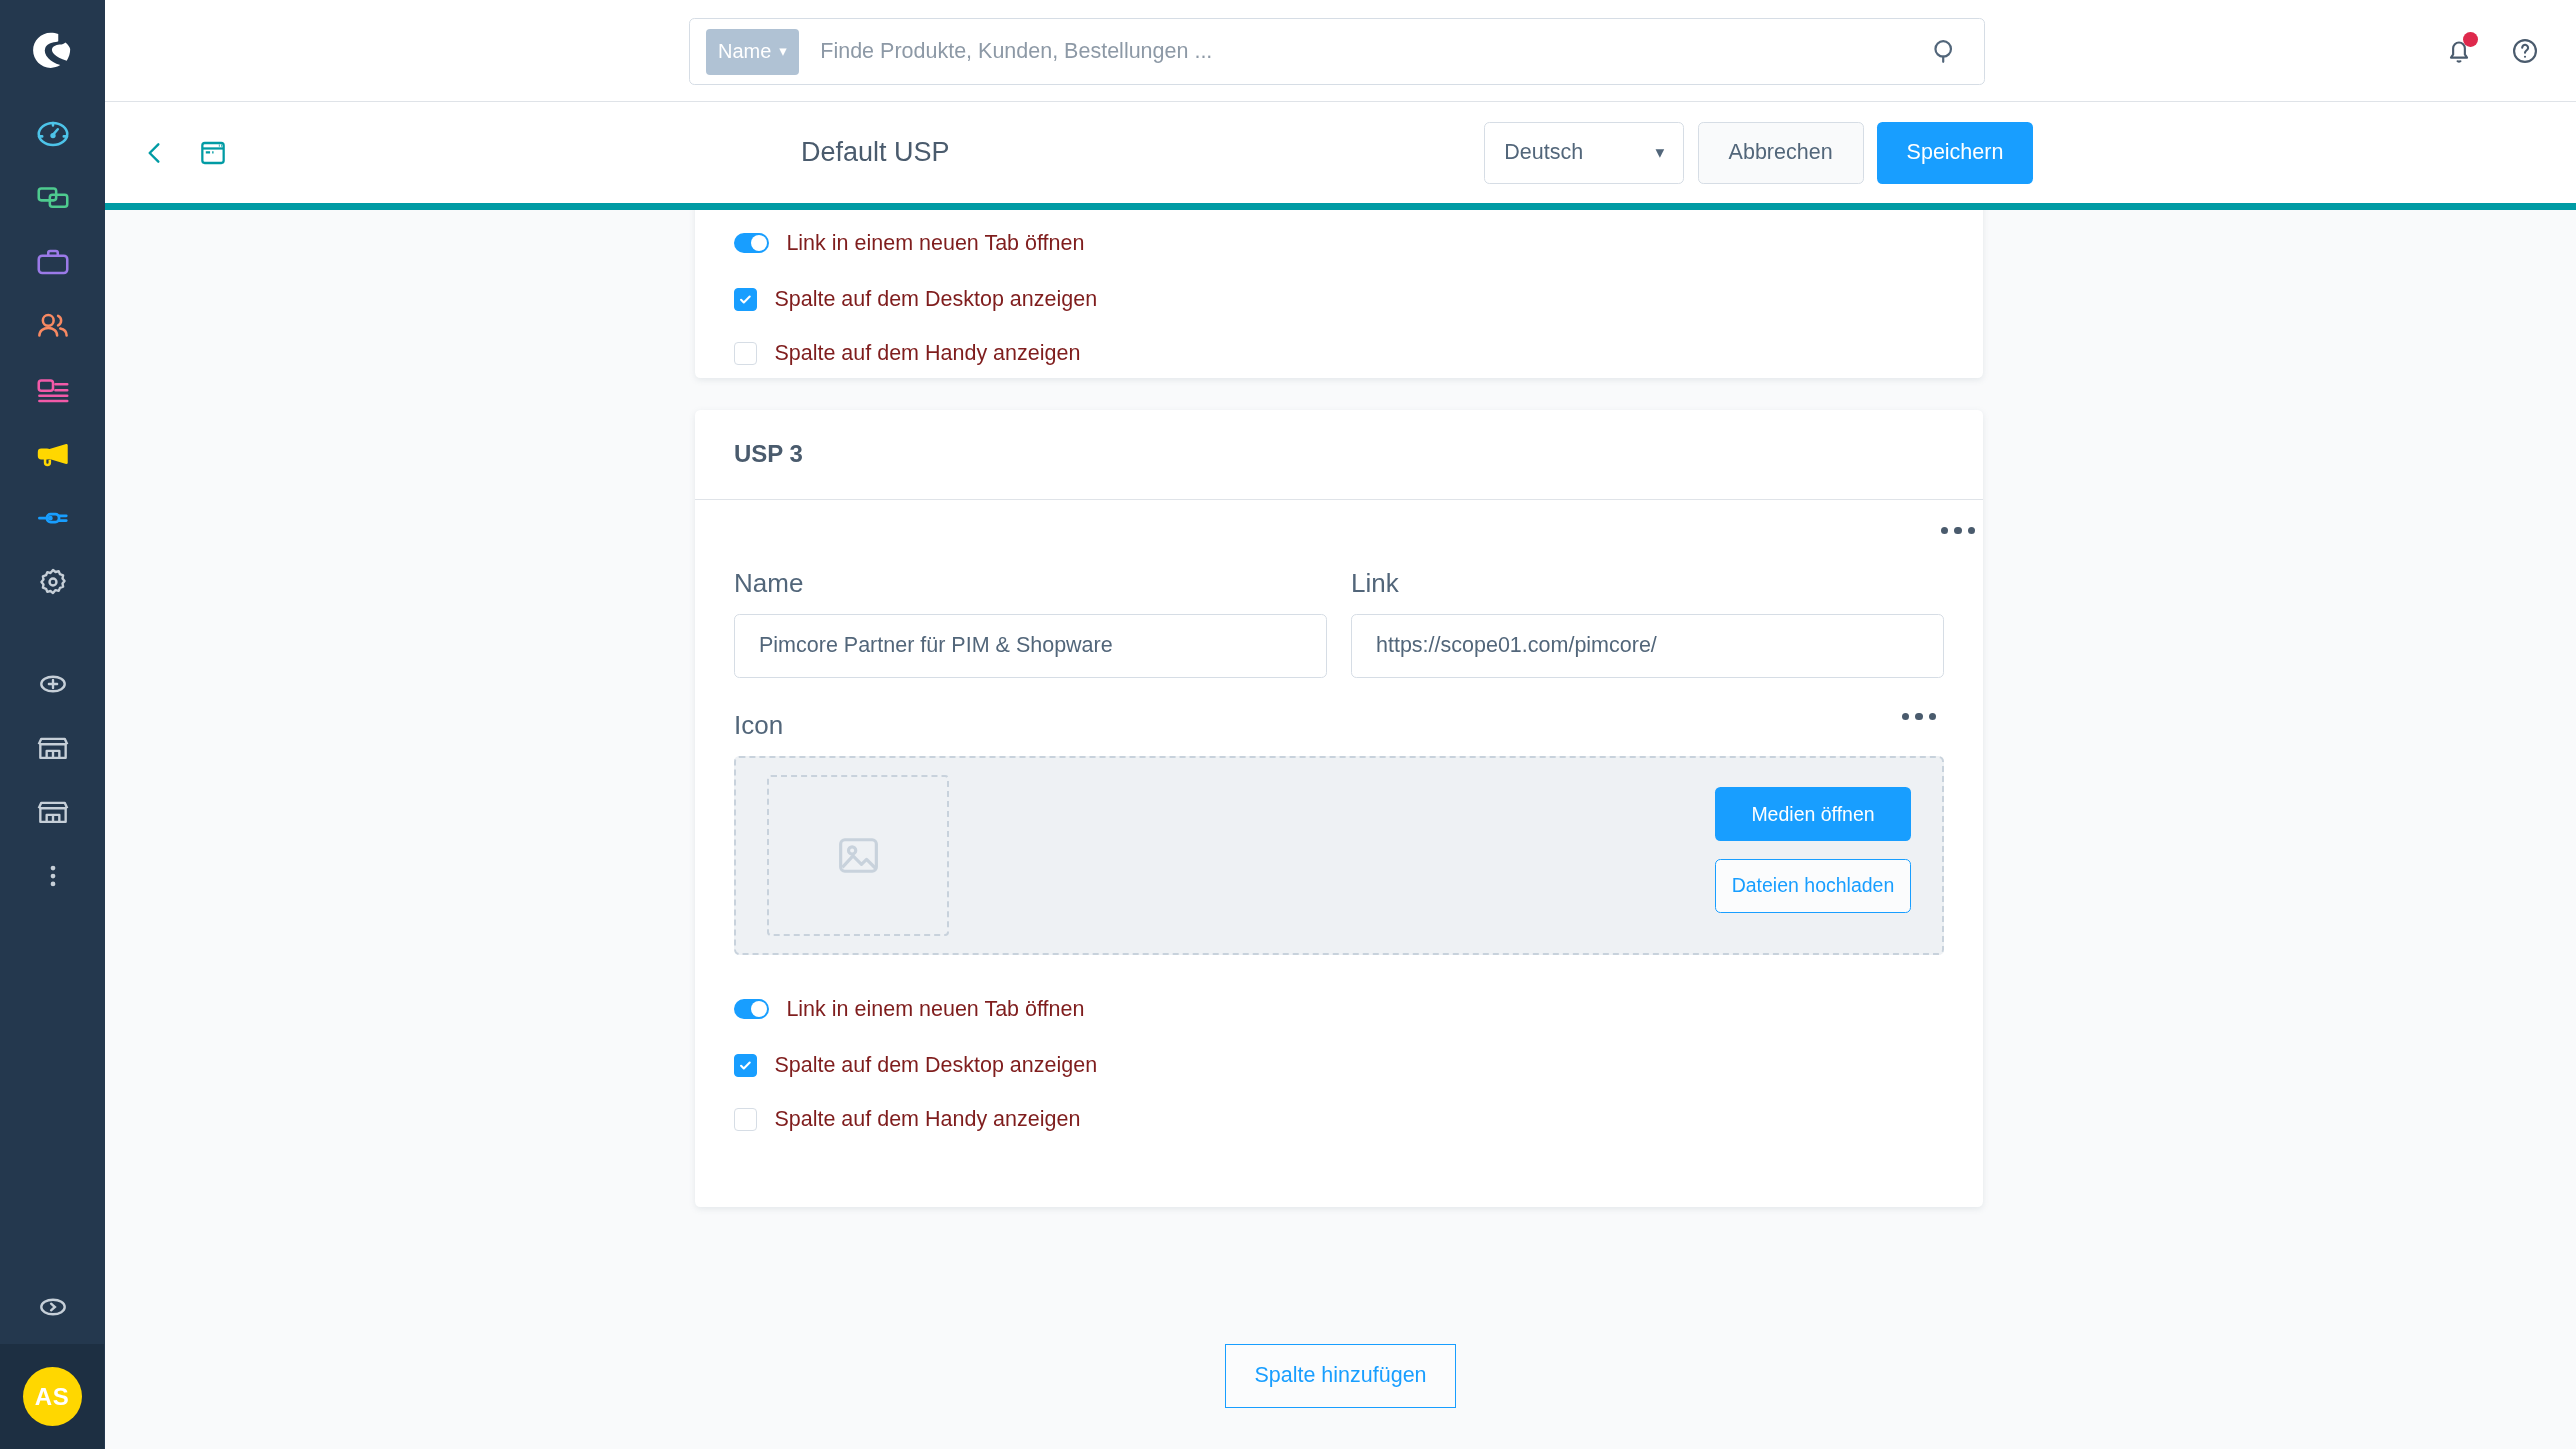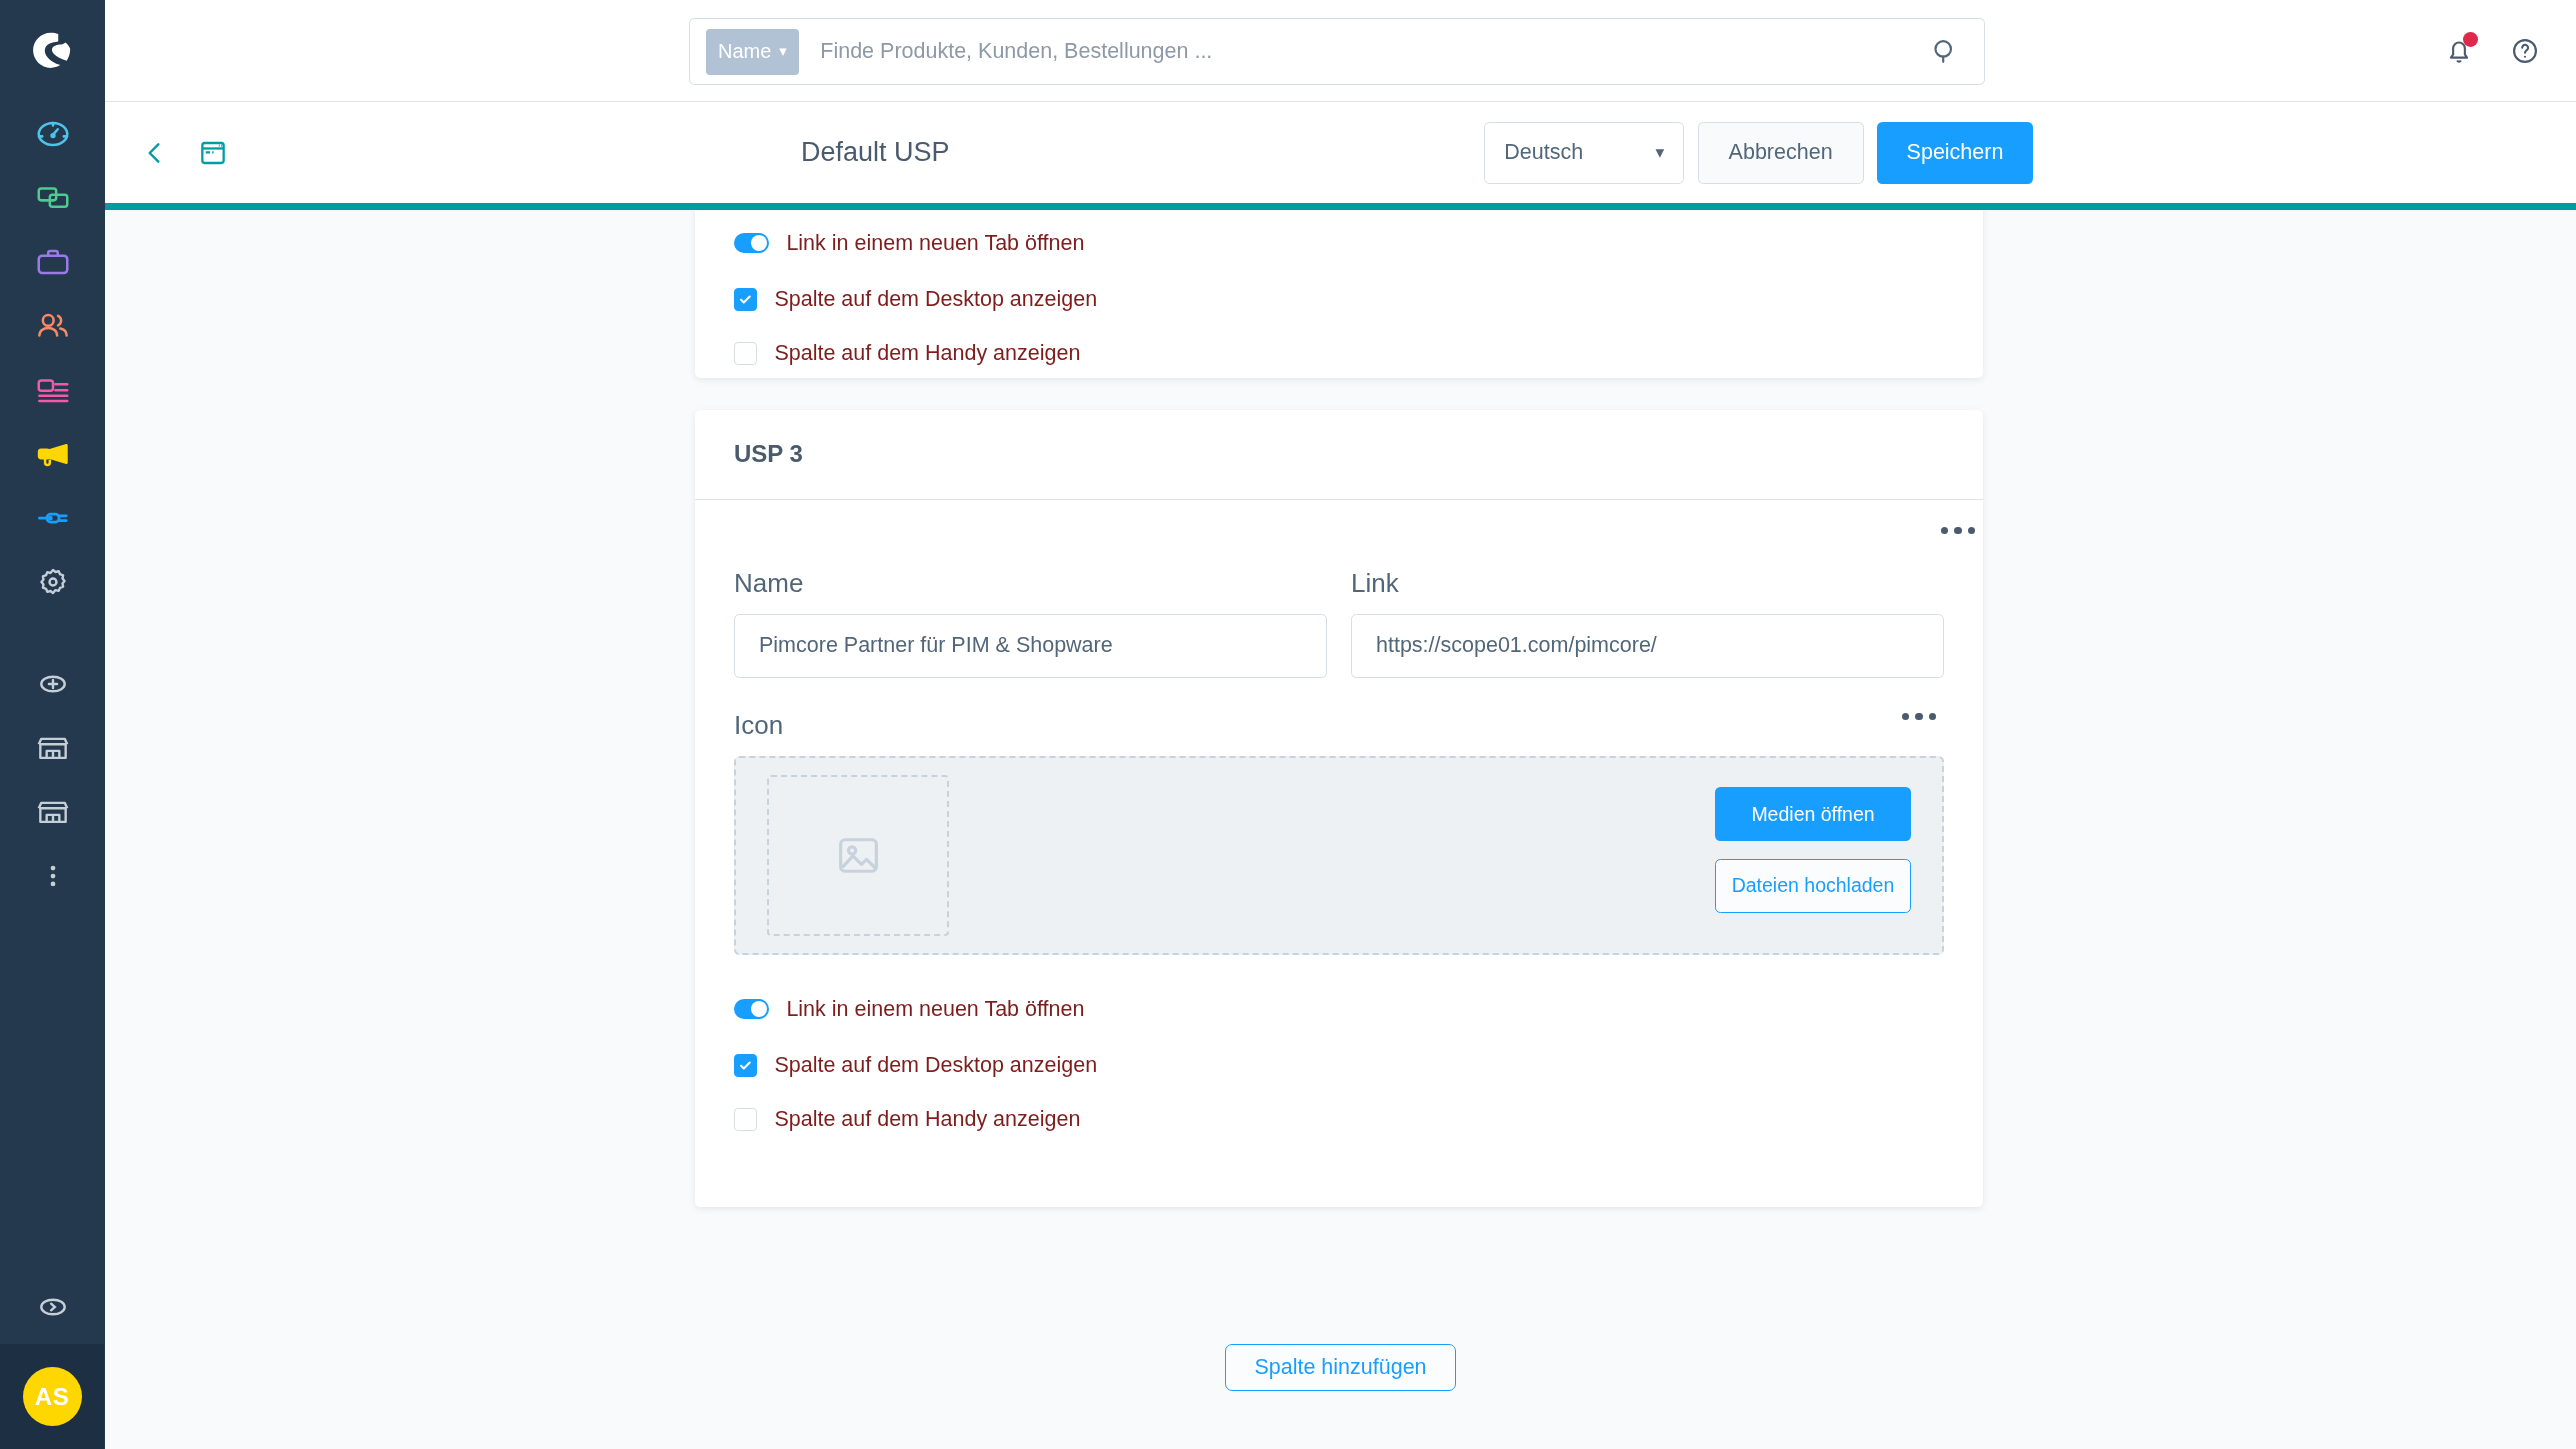--- a/index.html
+++ b/index.html
@@ -197,22 +197,22 @@
   .btn-dz { width: 196px; height: 54px; border-radius: 5.4px; font-size: 19.5px;
     display: flex; align-items: center; justify-content: center; }
   .btn-dz.fill { background: #189eff; color: #fff; }
   .btn-dz.outline { background: #fbfcfd; color: #189eff; border: 1.3px solid #189eff; }
 
   .add-col-wrap {
     position: absolute; left: 0; width: 2471px; top: 1134px;
     display: flex; justify-content: center;
   }
   .btn-add {
-    width: 231px; height: 47px;
-    border: 1.3px solid #189eff; border-radius: 7px;
+    width: 231px; height: 64px;
+    border: 1.3px solid #189eff; border-radius: 0;
     background: #fbfcfd; color: #189eff; font-size: 21.5px;
     display: flex; align-items: center; justify-content: center;
   }
 </style>
 </head>
 <body>
 
 <div class="app">
 
   <div class="sidebar">

